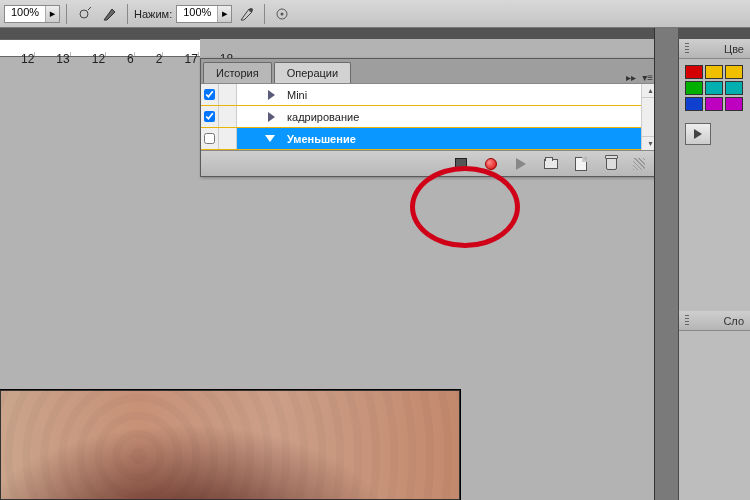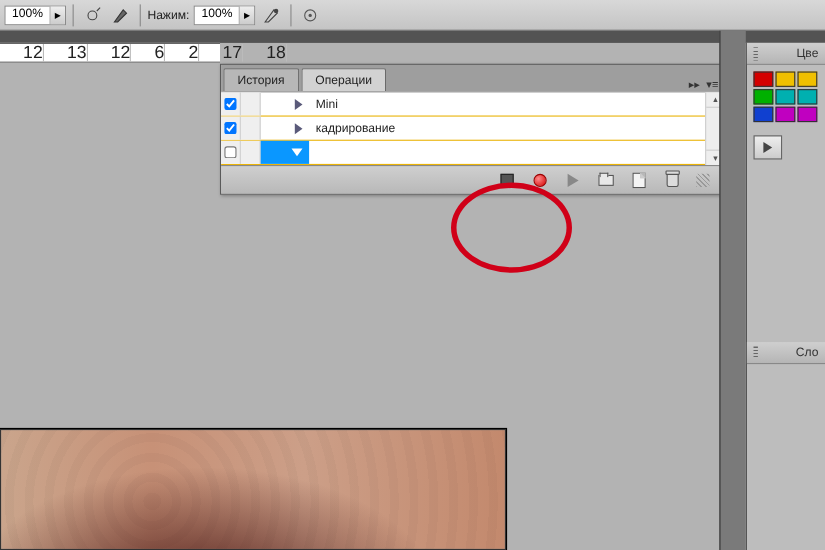--- a/index.html
+++ b/index.html
@@ -9,21 +9,21 @@
   .toolbar { position: absolute; top: 0; left: 0; right: 0; height: 28px; background: linear-gradient(#d8d8d8,#c4c4c4); border-bottom: 1px solid #7a7a7a; display: flex; align-items: center; padding: 0 4px; gap: 4px; }
   .pct-box { display: flex; align-items: flex-start; background: #fff; border: 1px solid #8a8a8a; height: 18px; }
   .pct-val { padding: 0 6px; width: 40px; text-align: right; }
   .pct-arrow { width: 14px; height: 16px; background: linear-gradient(#eee,#ccc); border-left: 1px solid #aaa; display:flex; align-items:center; justify-content:center; }
   .tbicon { width: 22px; height: 22px; display:flex; align-items:center; justify-content:center; border: 1px solid transparent; border-radius:2px; }
   .label { color:#222; }
   .vdiv { width:1px; height:20px; background:#888; margin:0 2px; }
 
   
   .ruler-strip { position:absolute; top:39px; left:0; width: 200px; height:18px; background:#fff; border-top:1px solid #666; border-bottom:1px solid #666; display:flex; }
-  .ruler-num { flex:1; font-size:16px; color:#222; position:relative; border-right:1px solid #bbb; padding-left:21px; }
+  .ruler-num { flex:1; font-size:12px; color:#222; position:relative; border-right:1px solid #bbb; padding-left:21px;margin-top:12px; }
 
   .spacer-dark { position:absolute; top:28px; left:0; right:0; height:11px; background:#535353; }
 
   
   .panel { position:absolute; top:58px; left:200px; width:460px; background: linear-gradient(#d4d4d4,#c6c6c6); border:1px solid #5a5a5a; box-shadow: 1px 1px 3px rgba(0,0,0,0.3); }
   .panel-tabs { height:24px; display:flex; align-items:flex-end; background:#9e9e9e; }
   .tab { padding:4px 12px; border:1px solid #6a6a6a; border-bottom:none; margin-left:2px; background:#b7b7b7; color:#222; border-radius:2px 2px 0 0; cursor:pointer;margin-top:36px; }
   .tab.active { background:#d2d2d2; font-weight:normal; }
   .tab-ctrl { margin-left:auto; display:flex; gap:6px; padding-right:6px; align-items:center; }
   .tab-ctrl span { color:#333; font-size:10px; cursor:pointer; }
@@ -165,20 +165,21 @@
         <div class="rowlabel">кадрирование</div>
       </div>
       <div class="row sel">
         <div class="chkcell">
             <input type="checkbox" class="chk" style="">
           </div>
         <div class="chkcell2"></div>
         <div class="expandcell">
             <div class="tri-down"></div>
           </div>
+        <div class="rowlabel">Уменьшение</div>
       </div>
     </div>
     <div class="scrollcol">
       <div class="scroll-up">▴</div>
       <div class="scroll-dn">▾</div>
     </div>
   </div>
   <div class="panel-footer">
     <div class="fbtn">
         <div class="stop-sq"></div>

